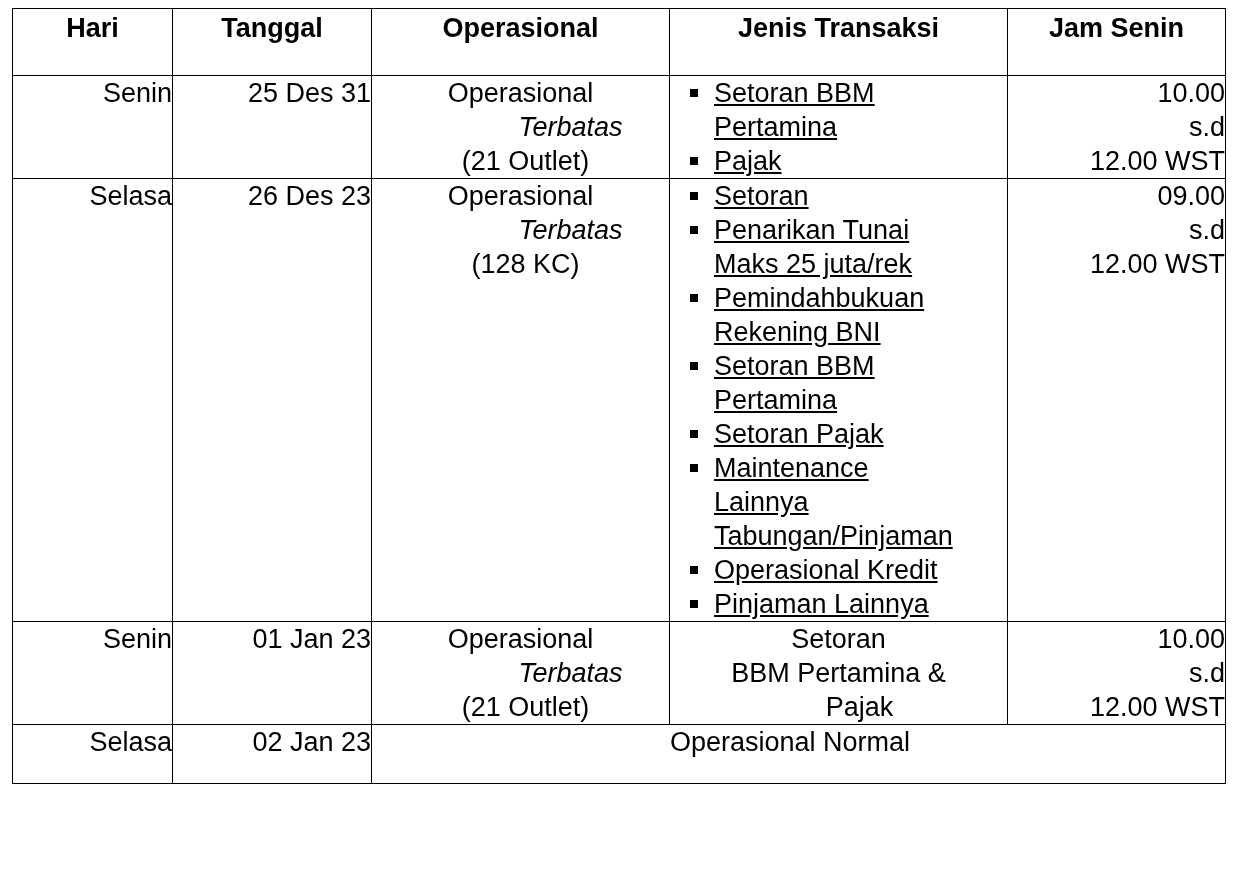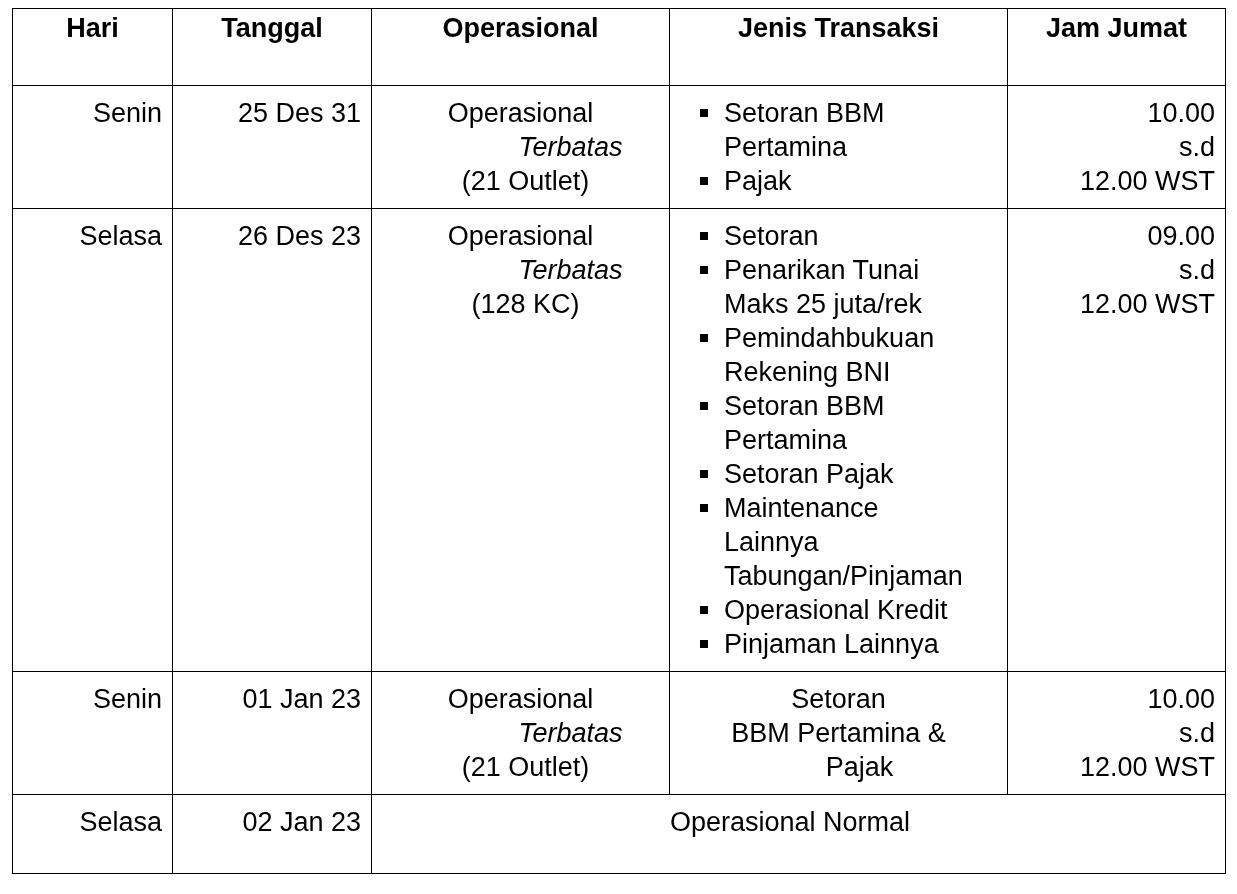--- a/index.html
+++ b/index.html
@@ -8,27 +8,27 @@
       position: absolute; left: 12px; top: 8px;
       border-collapse: collapse;
       table-layout: fixed;
       width: 1213px;
       font-size: 27px;
       line-height: 34px;
     }
     table.sched td, table.sched th {
       border: 1.5px solid #000;
       vertical-align: top;
-      padding: 10px;
+      padding: 0;
     }
     th { font-weight: bold; text-align: center; height: 64px; padding-top: 2px !important; }
     td.c { text-align: right; }
     td.norm { text-align: left; padding-left: 298px !important; }
     ul.bul { list-style: none; margin: 0; padding: 0 0 0 18px; }
-    ul.bul li { position: relative; padding-left: 26px; }
+    ul.bul li { position: relative; padding-left: 26px; text-decoration: underline; }
     ul.bul li::before {
       content: ""; position: absolute; left: 2px; top: 13px;
       width: 8px; height: 8px; background: #000;
     }
     .line { display: block; }
     .ops .l2 { padding-left: 100px; font-style: italic; }
     .ops .l3 { padding-left: 10px; }
     .ops .l1 { padding-left: 0; }
     .ops { text-align: center; }
     .cen { text-align: center; }
@@ -48,21 +48,21 @@
     <col style="width:298px">
     <col style="width:338px">
     <col style="width:218px">
   </colgroup>
   <thead>
     <tr>
       <th>Hari</th>
       <th>Tanggal</th>
       <th>Operasional</th>
       <th>Jenis Transaksi</th>
-      <th>Jam Jumat</th>
+      <th>Jam Senin</th>
     </tr>
   </thead>
   <tbody>
 
     <tr class="r1">
       <td class="c">
         <span class="line">Senin</span>
       </td>
       <td class="c">
         <span class="line">25 Des 31</span>

